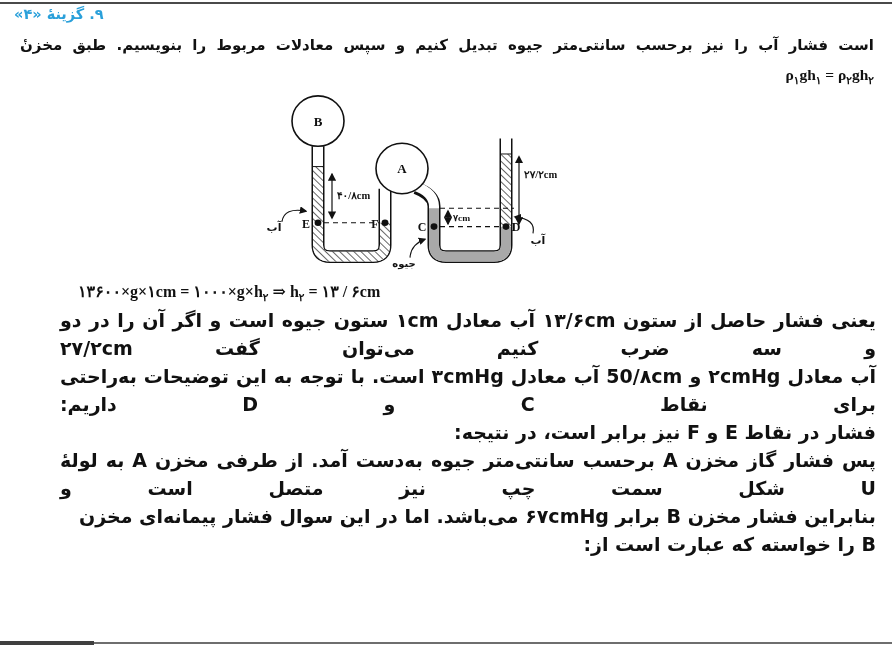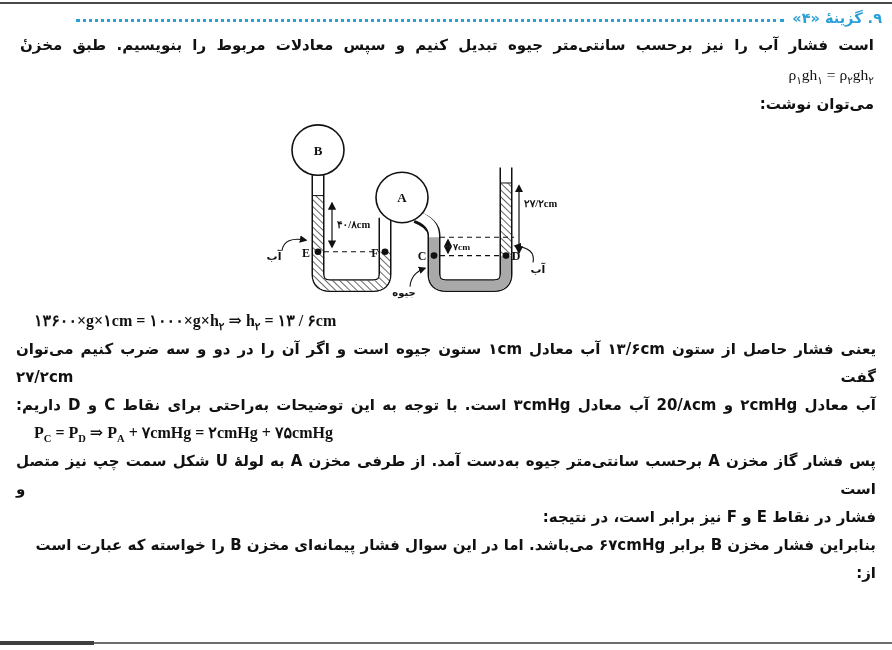--- a/index.html
+++ b/index.html
@@ -2,62 +2,61 @@
 <html lang="fa"><head>
 <meta charset="utf-8">
 <style>
   html,body{margin:0;padding:0;}
   body{
     width:892px;height:650px;background:#ffffff;overflow:hidden;position:relative;
     font-family:"DejaVu Sans",sans-serif;color:#111;
   }
   .top-border{height:2px;background:#4a4a4a;margin-top:2px;}
   
-  .hdr{display:flex;align-items:flex-end;padding:2px 10px 0 14px;height:20px;}
+  .hdr{display:flex;align-items:flex-end;padding:2px 10px 0 14px;height:20px;flex-direction:column;}
   .hdr-title{font-weight:bold;font-size:14.5px;white-space:nowrap;direction:rtl;}
   .leader{flex:1;border-bottom:3px dotted #2aa0da;margin:0 8px 4px 62px;height:0;}
   
   .intro{padding:5px 18px 0 20px;font-size:15px;font-weight:bold;line-height:29px;direction:rtl;}
   .jline{text-align:justify;text-align-last:justify;}
   .rline{text-align:right;}
   .formula{direction:ltr;unicode-bidi:isolate;display:inline-block;
-    font-family:"Liberation Serif","DejaVu Serif",serif;font-size:15.5px;font-weight:normal;}
+    font-family:"Liberation Serif","DejaVu Serif",serif;font-size:15.5px;font-weight:bold;}
   .formula sub,.eq sub{font-size:10.5px;line-height:0;}
   
   .fig{margin:2px 0 0 252px;height:184px;}
   .fig svg{display:block;}
   .svg-label{font-family:"Liberation Serif","DejaVu Serif",serif;font-weight:bold;fill:#111;}
   .svg-fa{font-family:"DejaVu Sans",sans-serif;font-weight:bold;fill:#111;}
   .dashed{stroke:#111;stroke-width:1.2;stroke-dasharray:5 4;fill:none;}
   .dim{stroke:#111;stroke-width:1.2;fill:none;}
   .curve{stroke:#111;stroke-width:1.1;fill:none;}
   
   .sol{padding:2px 16px 0 16px;}
-  .sol > div{line-height:28px;}
+  .sol > div{line-height:28px;margin-left:44px;}
   .eq{direction:ltr;text-align:left;font-family:"Liberation Serif","DejaVu Serif",serif;
     font-size:16px;font-weight:bold;padding-left:18px;white-space:nowrap;}
-  .fa{direction:rtl;font-size:15px;font-weight:bold;}
+  .fa{direction:rtl;font-size:19px;font-weight:bold;}
   .bottom-border{position:absolute;left:0;right:0;bottom:6px;height:2px;background:#6e6e6e;}
   .bottom-border-left{position:absolute;left:0;bottom:5px;height:4px;width:94px;background:#3f3f3f;}
 </style>
 </head>
 <body>
 
 <div class="top-border"></div>
 
 <div class="hdr" dir="rtl">
   <span class="hdr-title" style="color:#2aa0da">۹. گزینهٔ «۴»</span>
   <span class="leader"></span>
 </div>
 
 <div class="intro">
   <div class="jline"><span>است فشار آب را نیز برحسب سانتی‌متر جیوه تبدیل کنیم و سپس معادلات مربوط را بنویسیم. طبق مخزنٔ</span>
     <span class="formula"><span>ρ</span><sub>۱</sub><span>gh</span><sub>۱</sub><span> = ρ</span><sub>۲</sub><span>gh</span><sub>۲</sub></span>
   </div>
-  <div class="rline">می‌توان نوشت:</div>
 </div>
 
 <div class="fig">
 <svg width="360" height="184" viewBox="0 0 360 190" preserveAspectRatio="none">
   <defs>
     <pattern id="hatch" width="5" height="5" patternUnits="userSpaceOnUse" patternTransform="rotate(-45)">
       <rect width="5" height="5" fill="#fff"></rect>
       <line x1="0" y1="0" x2="0" y2="5" stroke="#222" stroke-width="1.4"></line>
     </pattern>
     <marker id="ah" viewBox="0 0 10 10" refX="8" refY="5" markerWidth="7" markerHeight="7" orient="auto-start-reverse">
@@ -122,22 +121,21 @@
   <g>
     <path class="curve" d="M158,171 Q159,157 173,152" marker-end="url(#ah)"></path>
     <text class="svg-fa" x="152" y="181" font-size="10" text-anchor="middle">جیوه</text>
   </g>
 </svg>
 </div>
 
 <div class="sol">
   <div class="eq"><span>۱۳۶۰۰×g×۱cm = ۱۰۰۰×g×h</span><sub>۲</sub><span> ⇒ h</span><sub>۲</sub><span> = ۱۳ / ۶cm</span></div>
   <div class="fa jline">یعنی فشار حاصل از ستون ۱۳/۶cm آب معادل ۱cm ستون جیوه است و اگر آن را در دو و سه ضرب کنیم می‌توان گفت ۲۷/۲cm</div>
-  <div class="fa jline">آب معادل ۲cmHg و 20/۸cm آب معادل ۳cmHg است. با توجه به این توضیحات به‌راحتی برای نقاط C و D داریم:</div>
-  <div class="eq"><span>P</span><sub>C</sub><span> = P</span><sub>D</sub><span> ⇒ P</span><sub>A</sub><span> + ۷cmHg = ۲cmHg + ۷۵cmHg</span></div>
+  <div class="fa jline">آب معادل ۲cmHg و 50/۸cm آب معادل ۳cmHg است. با توجه به این توضیحات به‌راحتی برای نقاط C و D داریم:</div>
+  <div class="fa rline">فشار در نقاط E و F نیز برابر است، در نتیجه:</div>
   <div class="fa jline">پس فشار گاز مخزن A برحسب سانتی‌متر جیوه به‌دست آمد. از طرفی مخزن A به لولهٔ U شکل سمت چپ نیز متصل است و</div>
-  <div class="fa rline">فشار در نقاط E و F نیز برابر است، در نتیجه:</div>
   <div class="fa rline">بنابراین فشار مخزن B برابر ۶۷cmHg می‌باشد. اما در این سوال فشار پیمانه‌ای مخزن B را خواسته که عبارت است از:</div>
 
 </div>
 
 <div class="bottom-border"></div>
 <div class="bottom-border-left"></div>
 
 </body></html>

